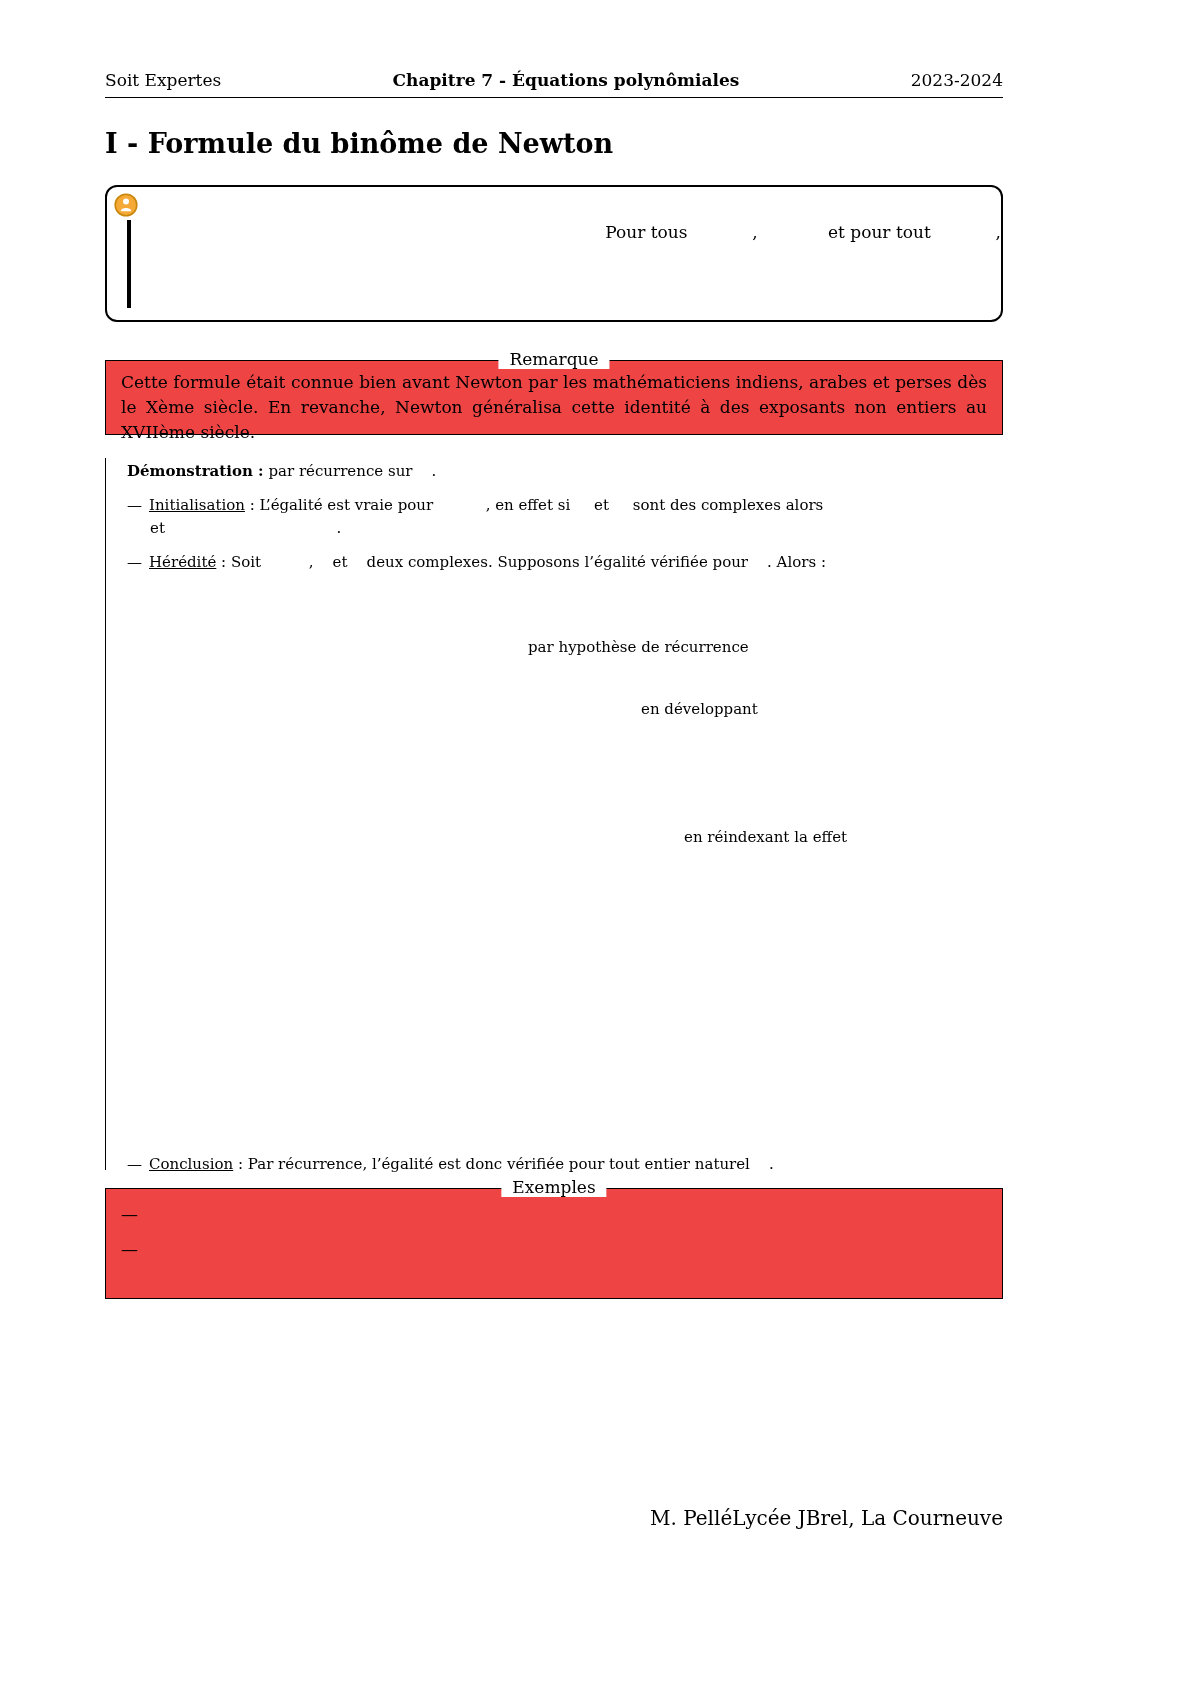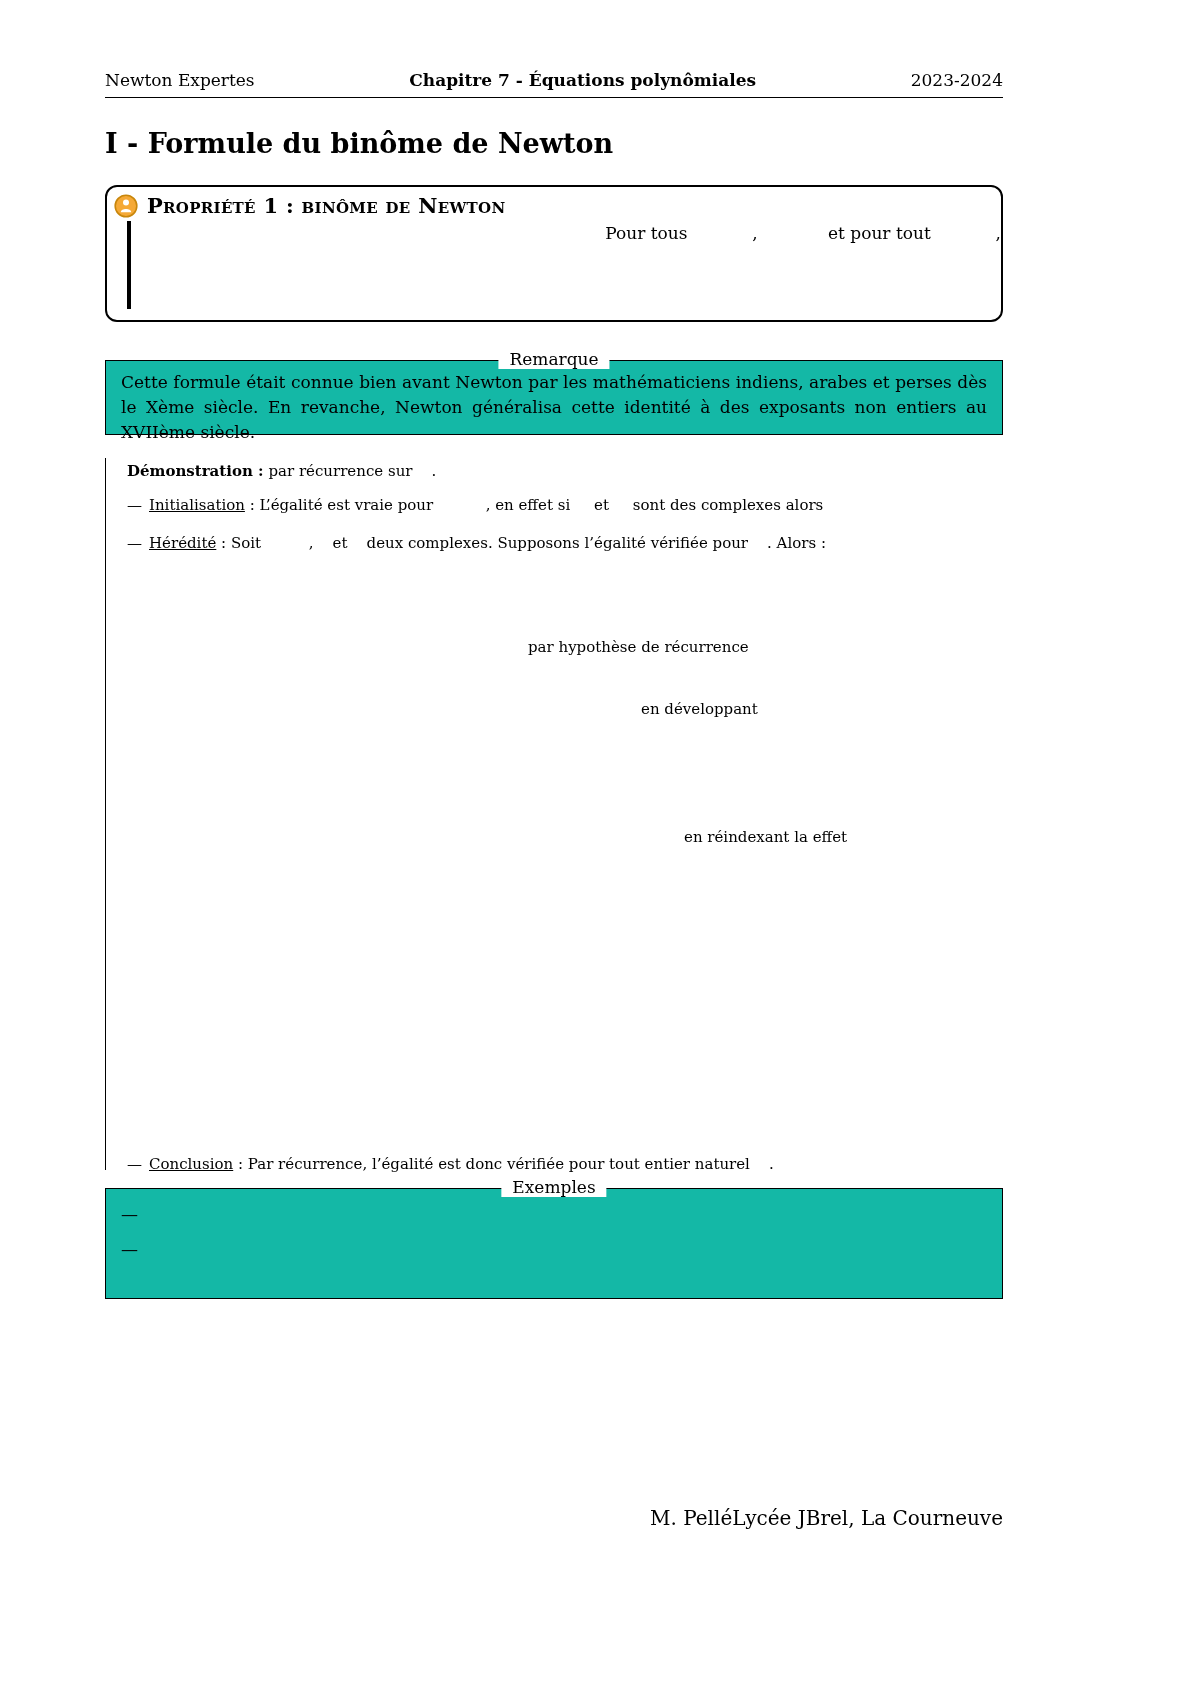--- a/index.html
+++ b/index.html
@@ -18,21 +18,21 @@
   .property-box { position:absolute; left:105px; top:185px; width:898px; height:137px; border:2px solid #000; border-radius:12px; box-sizing:border-box; background:#fff; }
   .property-title-row { display:flex; align-items:center; gap:9px; margin:6px 0 0 7px; }
   .property-icon { width:24px; height:24px; display:inline-block; }
   .property-icon svg { display:block; }
   .property-title { font-weight:bold; font-variant:small-caps; font-size:21px; letter-spacing:0.3px; }
   .property-body-row { display:flex; margin:3px 0 0 20px;justify-content:space-between; }
   .vbar { width:3.5px; background:#000; height:88px; flex:0 0 auto; }
   .property-body { margin:2px 0 0 13px; font-size:17px; }
 
   
-  .titled-box { position:absolute; left:105px; width:898px; border:1.5px solid #000; box-sizing:border-box; background:#14b8a6; }
+  .titled-box { position:absolute; left:105px; width:898px; border:1.5px solid #000; box-sizing:border-box; background:#ef4444; }
   .box-title { position:absolute; top:-12px; left:50%; transform:translateX(-50%); background:#fff; padding:0 11px; font-size:17px; white-space:nowrap; }
   .remark-box { top:360px; height:75px; }
   .remark-text { margin:9px 15px; font-size:17px; line-height:25px; text-align:justify; }
   .examples-box { top:1188px; height:111px; }
   .example-item { margin:15px 0 0 15px; font-size:17px; }
 
   
   .demo { position:absolute; left:105px; top:458px; width:900px; height:712px; border-left:1.6px solid #000; padding-left:21px; box-sizing:border-box; font-size:15px; }
   .demo-heading { margin:4px 0 0 0; }
   .demo-item { margin:13px 0 0 0; line-height:25px; }
@@ -47,54 +47,54 @@
 
   
   .doc-footer { position:absolute; left:105px; top:1506px; width:898px; display:flex; justify-content:flex-end; font-size:20px; }
 </style>
 </head>
 <body>
 
 <div class="page">
 
   <header class="doc-header">
-    <span>Newton Expertes</span>
+    <span>Soit Expertes</span>
     <span class="center">Chapitre 7 - Équations polynômiales</span>
     <span>2023-2024</span>
   </header>
   <div class="header-rule"></div>
 
   <h1 class="section-title">I - Formule du binôme de Newton</h1>
 
   <section class="property-box">
     <div class="property-title-row">
       <span class="property-icon">
         <svg width="24" height="24" viewBox="0 0 24 24">
           <circle cx="12" cy="12" r="10.8" fill="#F5A936" stroke="#C8860B" stroke-width="1.6"></circle>
           <circle cx="12" cy="8.6" r="3" fill="#ffffff"></circle>
           <path d="M6.8 18.2 c0-4.2 10.4-4.2 10.4 0 z" fill="#ffffff"></path>
         </svg>
       </span>
-      <span class="property-title">Propriété 1 : binôme de Newton</span>
     </div>
     <div class="property-body-row">
       <span class="vbar"></span>
       <p class="property-body">Pour tous&nbsp;&nbsp;&nbsp;&nbsp;&nbsp;&nbsp;&nbsp;&nbsp;&nbsp;&nbsp;&nbsp;&nbsp;,&nbsp;&nbsp;&nbsp;&nbsp;&nbsp;&nbsp;&nbsp;&nbsp;&nbsp;&nbsp;&nbsp;&nbsp;&nbsp;et pour tout&nbsp;&nbsp;&nbsp;&nbsp;&nbsp;&nbsp;&nbsp;&nbsp;&nbsp;&nbsp;&nbsp;&nbsp;,</p>
     </div>
   </section>
 
   <section class="titled-box remark-box">
     <span class="box-title">Remarque</span>
     <p class="remark-text">Cette formule était connue bien avant Newton par les mathématiciens indiens, arabes et perses dès le Xème siècle. En revanche, Newton généralisa cette identité à des exposants non entiers au XVIIème siècle.</p>
   </section>
 
   <section class="demo">
     <p class="demo-heading"><b>Démonstration :</b> <span>par récurrence sur&nbsp;&nbsp;&nbsp;&nbsp;.</span></p>
 
     <p class="demo-item"><span class="dash">—</span><span class="ul">Initialisation</span> <span>: L’égalité est vraie pour&nbsp;&nbsp;&nbsp;&nbsp;&nbsp;&nbsp;&nbsp;&nbsp;&nbsp;&nbsp;&nbsp;, en effet si&nbsp;&nbsp;&nbsp;&nbsp;&nbsp;et&nbsp;&nbsp;&nbsp;&nbsp;&nbsp;sont des complexes alors</span></p>
+    <p class="demo-item-cont">et&nbsp;&nbsp;&nbsp;&nbsp;&nbsp;&nbsp;&nbsp;&nbsp;&nbsp;&nbsp;&nbsp;&nbsp;&nbsp;&nbsp;&nbsp;&nbsp;&nbsp;&nbsp;&nbsp;&nbsp;&nbsp;&nbsp;&nbsp;&nbsp;&nbsp;&nbsp;&nbsp;&nbsp;&nbsp;&nbsp;&nbsp;&nbsp;&nbsp;&nbsp;&nbsp;&nbsp;.</p>
 
     <p class="demo-item"><span class="dash">—</span><span class="ul">Hérédité</span> <span>: Soit&nbsp;&nbsp;&nbsp;&nbsp;&nbsp;&nbsp;&nbsp;&nbsp;&nbsp;&nbsp;,&nbsp;&nbsp;&nbsp;&nbsp;et&nbsp;&nbsp;&nbsp;&nbsp;deux complexes. Supposons l’égalité vérifiée pour&nbsp;&nbsp;&nbsp;&nbsp;. Alors :</span></p>
 
     <span class="annotation annotation-0">par hypothèse de récurrence</span>
     <span class="annotation annotation-1">en développant</span>
     <span class="annotation annotation-2">en réindexant la effet</span>
 
     <p class="demo-conclusion"><span class="dash">—</span><span class="ul">Conclusion</span> <span>: Par récurrence, l’égalité est donc vérifiée pour tout entier naturel&nbsp;&nbsp;&nbsp;&nbsp;.</span></p>
   </section>
 

